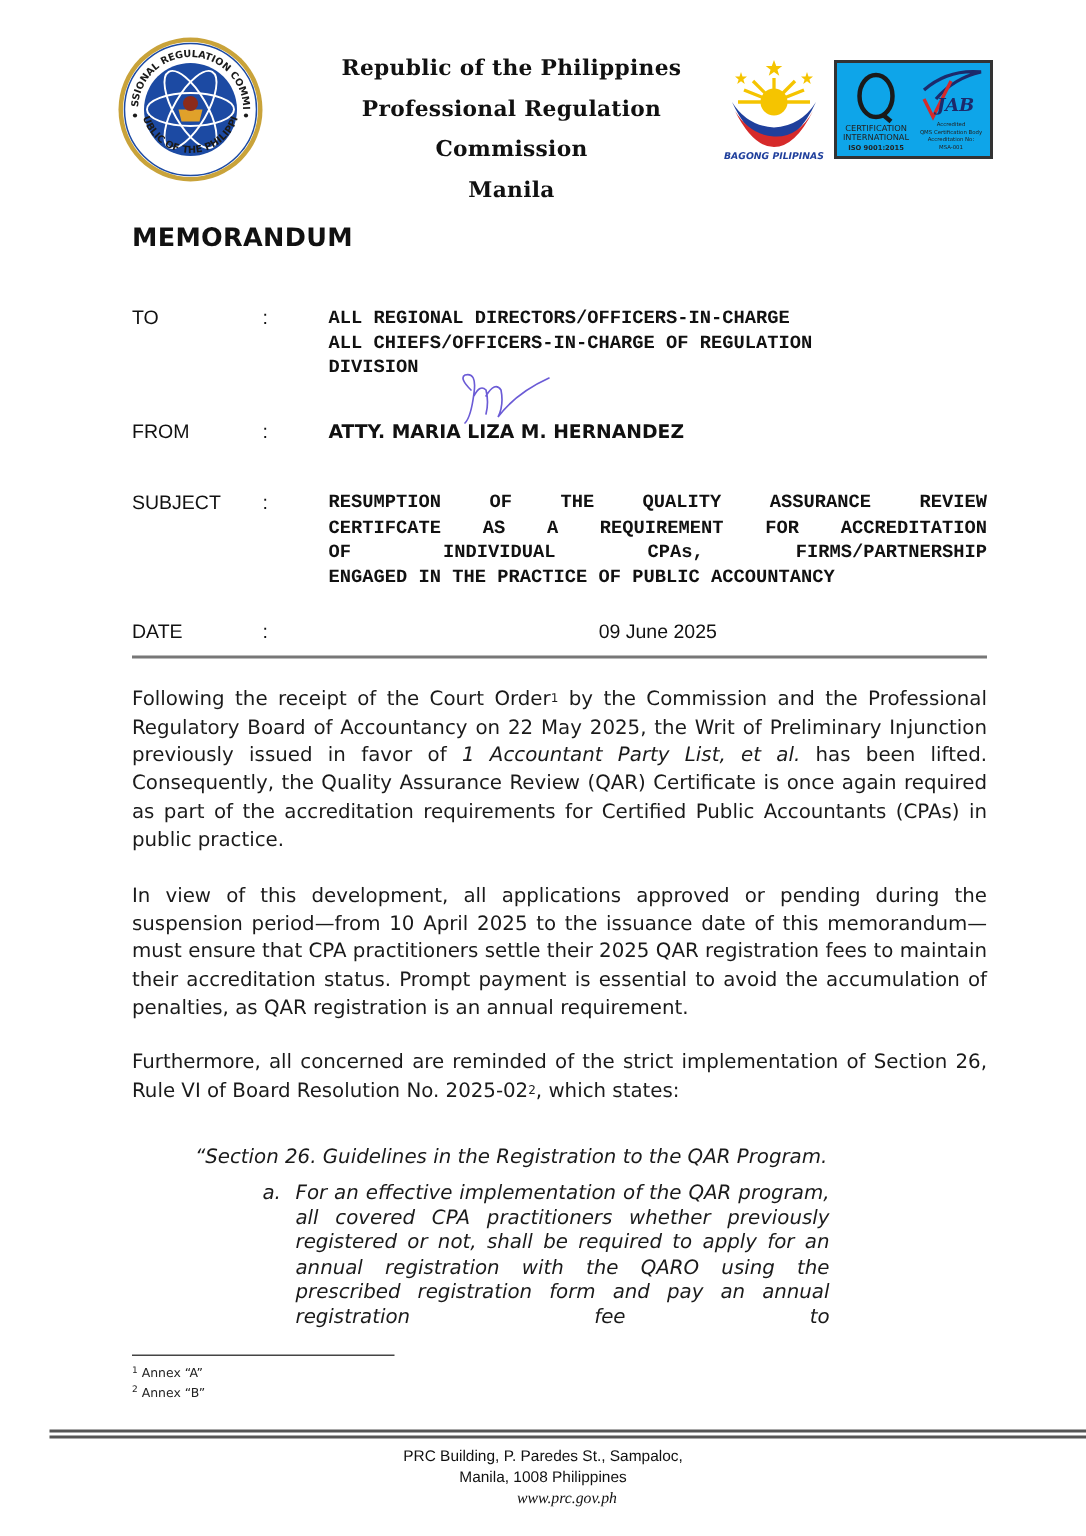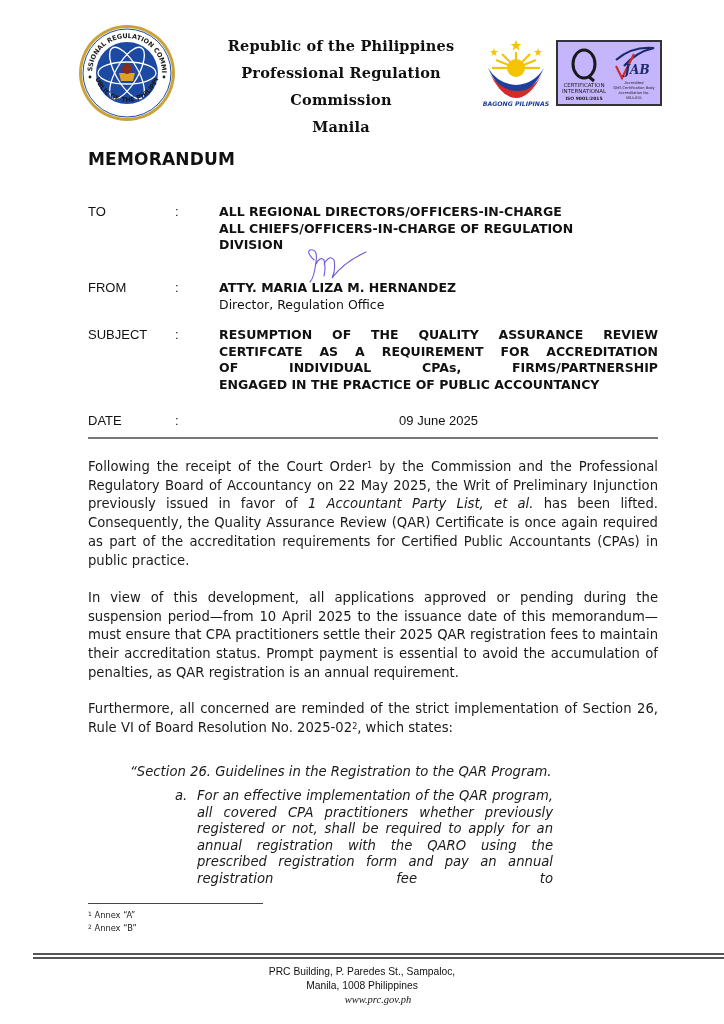--- a/index.html
+++ b/index.html
@@ -5,29 +5,29 @@
   * { box-sizing: border-box; margin: 0; padding: 0; }
   html, body { width: 724px; height: 1024px; background: #ffffff; overflow: hidden; }
   body { position: relative; font-family: "DejaVu Sans", sans-serif; color: #111; }
 
   
   .logo-prc { position: absolute; left: 78px; top: 24px; width: 98px; height: 98px; }
   .letterhead { position: absolute; left: 196px; top: 32px; width: 290px; text-align: center;
     font-family: "DejaVu Serif", serif; font-weight: bold; color: #111; }
   .letterhead div { font-size: 14.5px; line-height: 27px; letter-spacing: 0.2px; }
   .logo-bp { position: absolute; left: 480px; top: 38px; width: 72px; height: 70px; }
-  .logo-iso { position: absolute; left: 556px; top: 40px; width: 106px; height: 66px; border: 2px solid #333; background: #c4b5fd; }
+  .logo-iso { position: absolute; left: 556px; top: 40px; width: 106px; height: 66px; border: 2px solid #333; background: #0ea5e9; }
 
   
   .memo-title { position: absolute; left: 88px; top: 149px; font-weight: bold; font-size: 17px; letter-spacing: 0.2px; }
   .field { position: absolute; left: 88px; width: 570px; font-size: 12.5px; line-height: 16.5px; }
   .field .lbl { position: absolute; left: 0; top: 0; font-family: "Liberation Sans", sans-serif; font-size: 13px; }
   .field .colon { position: absolute; left: 87px; top: 0; font-family: "Liberation Sans", sans-serif; font-size: 13px; }
   .field .val { position: absolute; left: 131px; top: 0; width: 439px; }
-  .val.bold { font-weight: bold; }
+  .val.bold { font-weight: bold; font-family: Liberation Mono, monospace; }
   .subj-line { text-align: justify; text-align-last: justify; display: block; }
   .subj-line.last { text-align-last: left; }
   .sub-desig { font-size: 12.5px; }
   .date-val { font-family: "Liberation Sans", sans-serif; font-size: 13px; }
 
   .sep { position: absolute; left: 88px; top: 437px; width: 570px; height: 2px; background: #777; }
 
   .signature { position: absolute; left: 296px; top: 248px; width: 80px; height: 40px; }
 
   
@@ -139,21 +139,20 @@
   <svg width="80" height="40" viewBox="0 0 80 40">
     <path d="M18 12 Q10 4 14 2 Q22 0 20 14 Q18 30 14 34 M20 16 Q24 8 28 12 Q30 20 28 28 M28 16 Q34 6 38 12 Q40 22 36 30 Q48 14 70 4" fill="none" stroke="#6b5bd6" stroke-width="1.1" stroke-linecap="round"></path>
   </svg>
 </div>
 
 <div class="field" style="top:280px; height:34px;">
   <span class="lbl">FROM</span>
   <span class="colon">:</span>
   <div class="val">
     <div class="bold" style="font-weight:bold;">ATTY. MARIA LIZA M. HERNANDEZ</div>
-    <div class="sub-desig">Director, Regulation Office</div>
   </div>
 </div>
 
 <div class="field" style="top:327px; height:70px;">
   <span class="lbl">SUBJECT</span>
   <span class="colon">:</span>
   <div class="val bold">
     <span class="subj-line">RESUMPTION OF THE QUALITY ASSURANCE REVIEW</span>
     <span class="subj-line">CERTIFCATE AS A REQUIREMENT FOR ACCREDITATION</span>
     <span class="subj-line">OF INDIVIDUAL CPAs, FIRMS/PARTNERSHIP</span>

